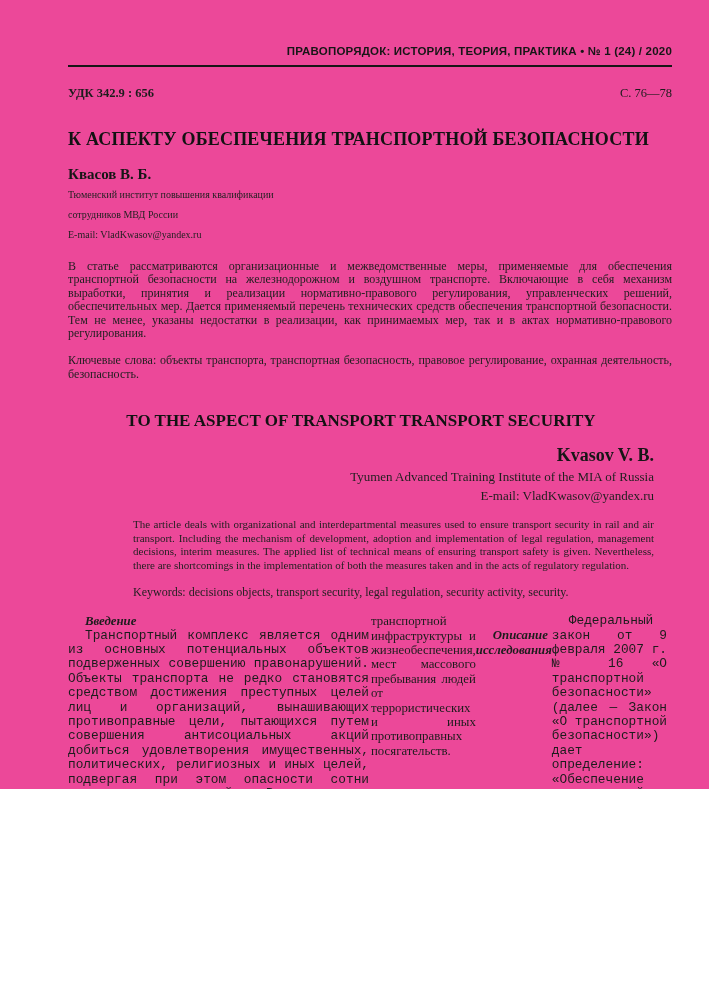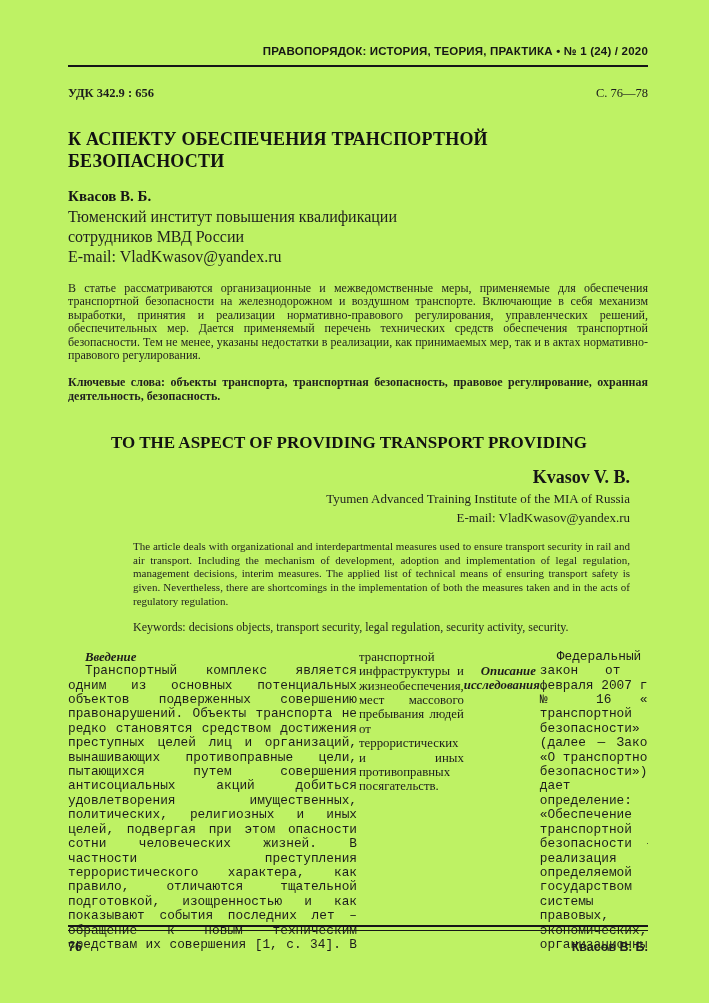--- a/index.html
+++ b/index.html
@@ -1,40 +1,40 @@
 <!DOCTYPE html>
 <html lang="ru"><head>
 <meta charset="utf-8">
 <style>
   html,body { margin:0; padding:0; background:#ffffff; }
   .page {
-    width:709px; height:1003px; box-sizing:border-box; position:relative;
-    background:#bef264; color:#1f1f1f;
-    padding:0 61px 0 68px;
+    width:709px; height:789px; box-sizing:border-box; position:relative;
+    background:#ec4899; color:#1f1f1f;
+    padding:0 37px 0 68px;
     font-family:"Liberation Serif", serif;
     overflow:hidden;
   }
   
   .running-head {
     padding-top:45px; text-align:right;
     font-family:"Liberation Sans", sans-serif; font-weight:700;
     font-size:11.5px; letter-spacing:.2px; color:#161616;
   }
   .head-rule { margin-top:8px; border-top:2px solid #161616; }
   .meta-row {
     margin-top:19px; display:flex; justify-content:space-between;
     font-size:12.5px; color:#1c1c1c;
   }
   .udc { font-weight:700; }
   
   .ru-title { margin:27px 0 0; font-size:18px; line-height:22px; font-weight:700; letter-spacing:.2px; color:#121212; }
   .ru-author { margin-top:16px; font-size:15px; font-weight:700; color:#161616; }
-  .ru-affil { margin-top:4px; font-size:16px; line-height:16px; }
+  .ru-affil { margin-top:4px; font-size:10px; line-height:16px; }
   .ru-abstract { margin:17px 0 0; font-size:12px; line-height:13.4px; text-align:justify; }
-  .ru-keywords { margin:14px 0 18px; font-size:12px; line-height:13.4px; text-align:justify;font-weight:bold; }
+  .ru-keywords { margin:14px 0 18px; font-size:12px; line-height:13.4px; text-align:justify; }
   
   .en-block { margin-right:18px; }
   .en-title { margin:30px 0 0; text-align:center; font-size:17px; font-weight:700; color:#121212; }
   .en-author { margin-top:14px; text-align:right; font-size:18px; font-weight:700; color:#161616; }
   .en-affil { margin-top:3px; text-align:right; font-size:13px; line-height:16px; }
   .en-abstract { margin:14px 0 0 65px; font-size:11px; line-height:13.6px; text-align:justify; }
   .en-keywords { margin:13px 0 0 65px; font-size:12px; line-height:13.6px; }
   
   .columns { margin-top:15px; display:flex; gap:2px; height:303px; overflow:hidden; }
   .col { flex:1; min-width:0; font-size:12.8px; line-height:14.4px; text-align:justify; color:#1c1c1c; }
@@ -71,21 +71,21 @@
   <h1 class="ru-title">К АСПЕКТУ ОБЕСПЕЧЕНИЯ ТРАНСПОРТНОЙ БЕЗОПАСНОСТИ</h1>
   <div class="ru-author">Квасов В. Б.</div>
   <div class="ru-affil">Тюменский институт повышения квалификации</div>
   <div class="ru-affil">сотрудников МВД России</div>
   <div class="ru-affil">E-mail: VladKwasov@yandex.ru</div>
 
   <p class="ru-abstract">В статье рассматриваются организационные и межведомственные меры, применяемые для обеспечения транспортной безопасности на железнодорожном и воздушном транспорте. Включающие в себя механизм выработки, принятия и реализации нормативно-правового регулирования, управленческих решений, обеспечительных мер. Дается применяемый перечень технических средств обеспечения транспортной безопасности. Тем не менее, указаны недостатки в реализации, как принимаемых мер, так и в актах нормативно-правового регулирования.</p>
   <p class="ru-keywords">Ключевые слова: объекты транспорта, транспортная безопасность, правовое регулирование, охранная деятельность, безопасность.</p>
 
   <div class="en-block">
-    <h2 class="en-title">TO THE ASPECT OF PROVIDING TRANSPORT PROVIDING</h2>
+    <h2 class="en-title">TO THE ASPECT OF TRANSPORT TRANSPORT SECURITY</h2>
     <div class="en-author">Kvasov V. B.</div>
     <div class="en-affil">Tyumen Advanced Training Institute of the MIA of Russia</div>
     <div class="en-affil">E-mail: VladKwasov@yandex.ru</div>
     <p class="en-abstract">The article deals with organizational and interdepartmental measures used to ensure transport security in rail and air transport. Including the mechanism of development, adoption and implementation of legal regulation, management decisions, interim measures. The applied list of technical means of ensuring transport safety is given. Nevertheless, there are shortcomings in the implementation of both the measures taken and in the acts of regulatory regulation.</p>
     <p class="en-keywords">Keywords: decisions objects, transport security, legal regulation, security activity, security.</p>
   </div>
 
   <div class="columns">
     <div class="col">
       <div class="sec-heading">Введение</div>

